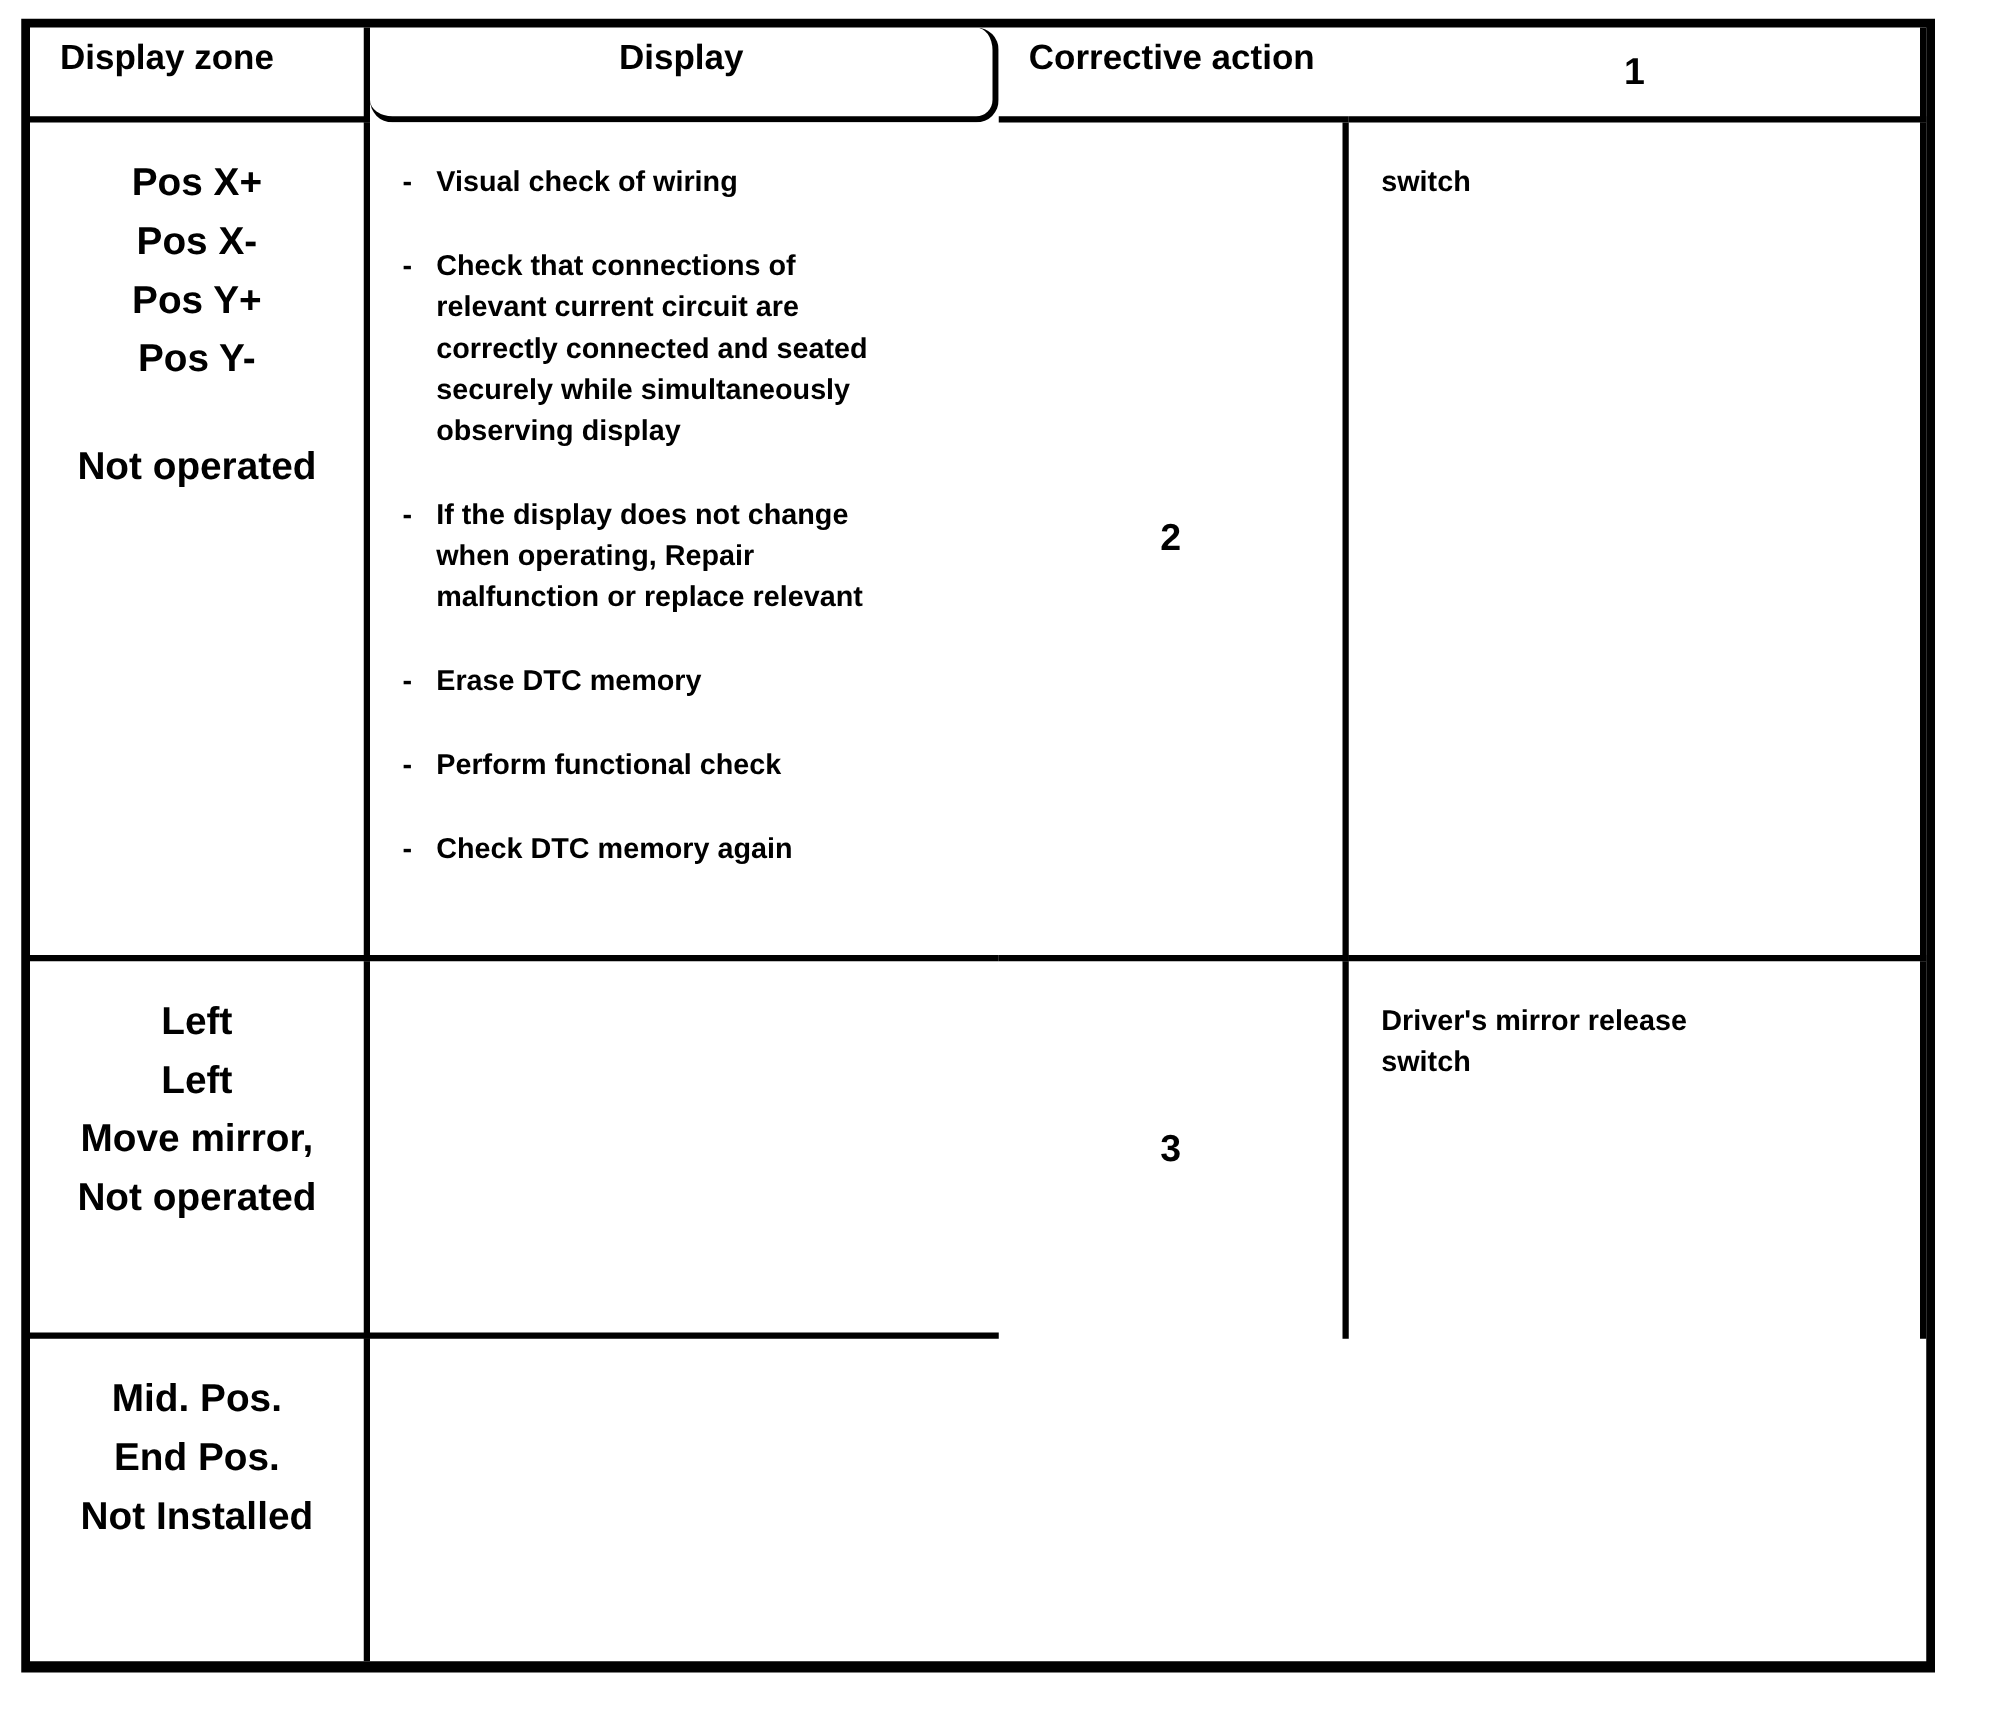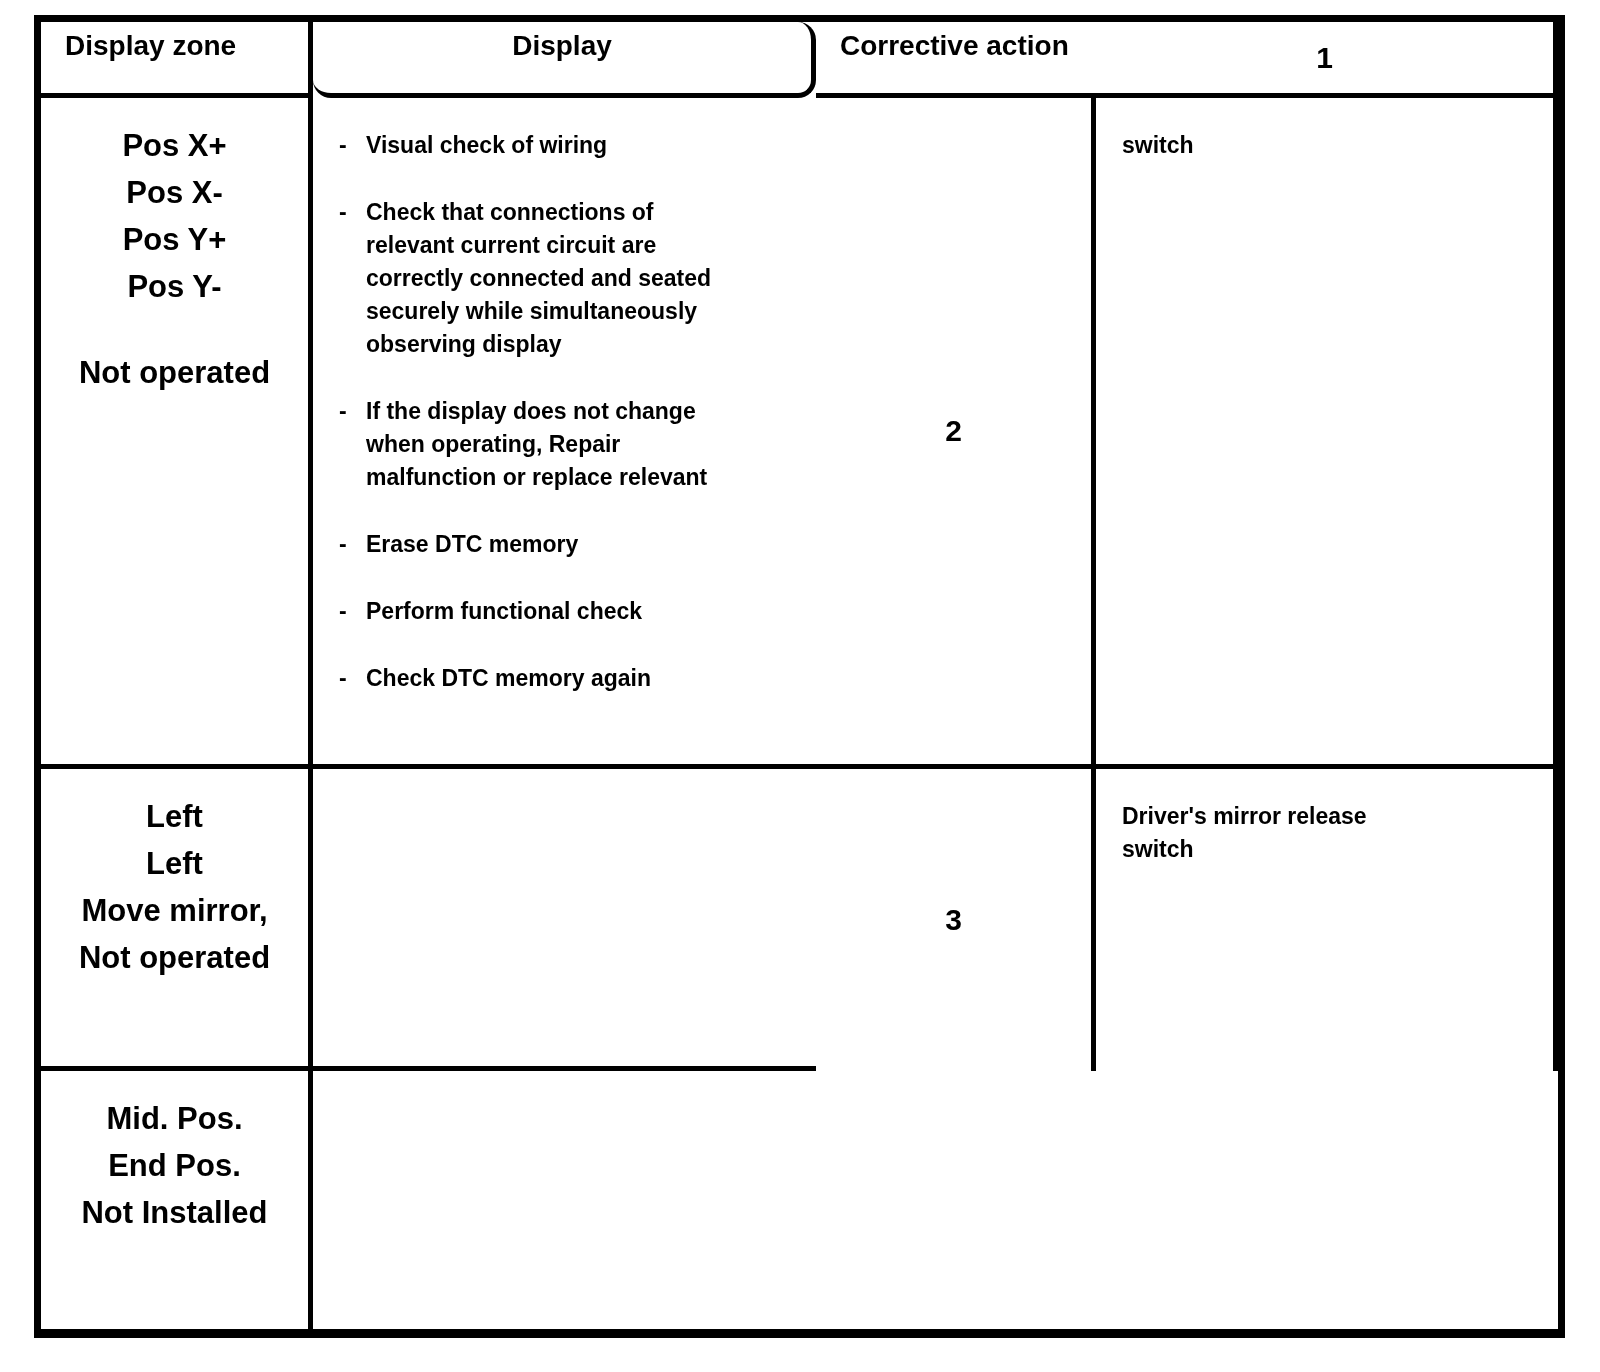--- a/index.html
+++ b/index.html
@@ -11,21 +11,21 @@
     position: relative;
     width: 1600px;
     height: 1372px;
     background: #ffffff;
     font-family: "Liberation Sans", "DejaVu Sans", sans-serif;
     font-weight: bold;
     color: #000000;
   }
   .service-table {
     position: absolute;
-    left: 34px;
+    left: 17px;
     top: 15px;
     width: 1531px;
     height: 1323px;
     box-sizing: border-box;
     border: 7px solid #000000;
     border-bottom-width: 9px;
     display: grid;
     grid-template-columns: 272px 503px 280px 1fr;
     grid-template-rows: 76px 671px 302px 1fr;
     background: #ffffff;

